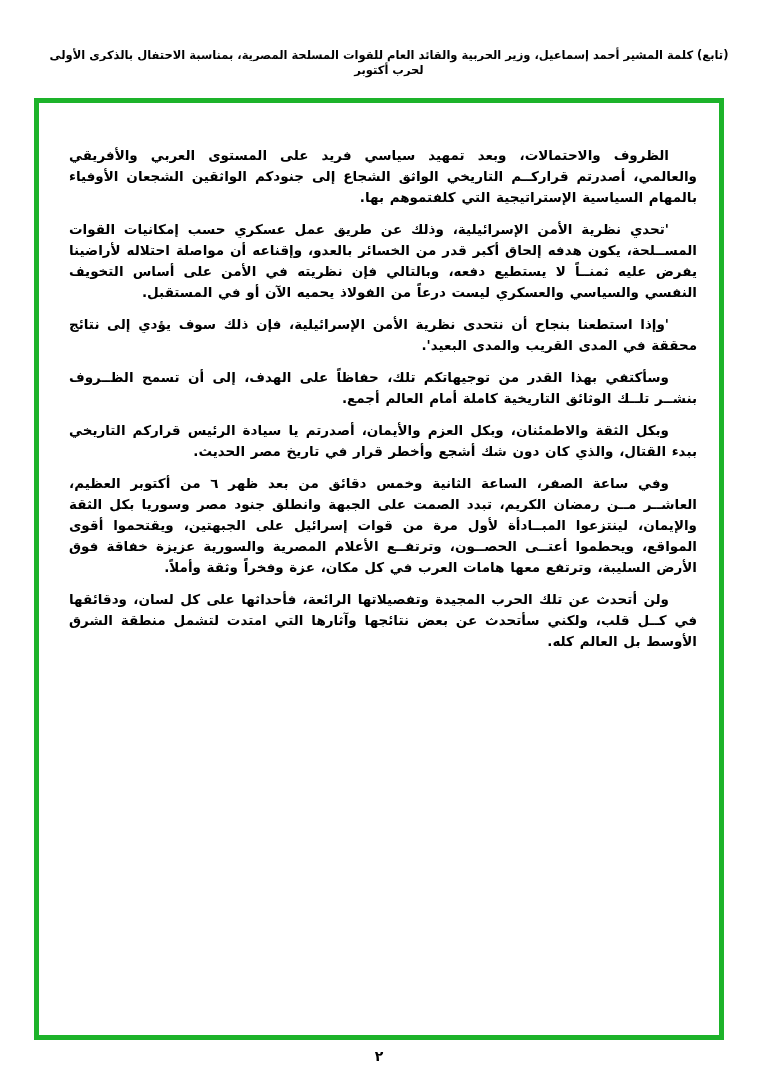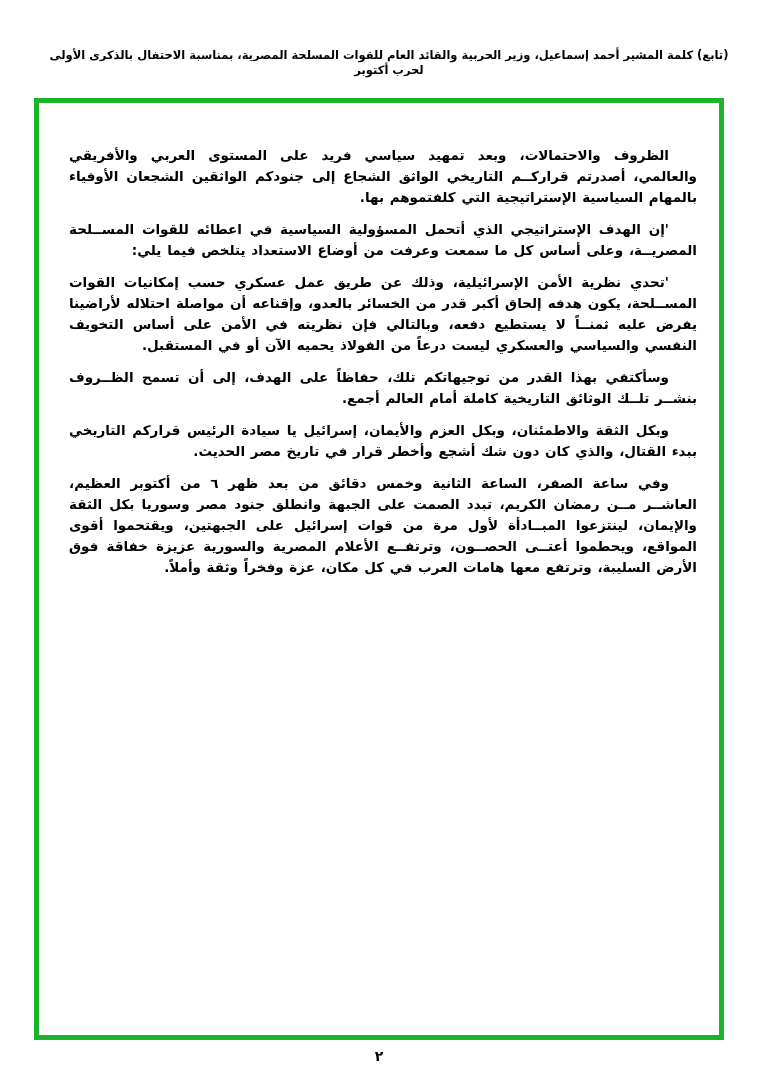--- a/index.html
+++ b/index.html
@@ -60,23 +60,24 @@
 </head>
 <body>
 
 <div class="page">
 
   <div class="header-line">(تابع) كلمة المشير أحمد إسماعيل، وزير الحربية والقائد العام للقوات المسلحة المصرية، بمناسبة الاحتفال بالذكرى الأولى لحرب أكتوبر</div>
 
   <div class="frame">
     <div class="content">
       <p class="para">الظروف والاحتمالات، وبعد تمهيد سياسي فريد على المستوى العربي والأفريقي والعالمي، أصدرتم قراركــم التاريخي الواثق الشجاع إلى جنودكم الواثقين الشجعان الأوفياء بالمهام السياسية الإستراتيجية التي كلفتموهم بها.</p>
-      <p class="para">'إن الهدف الإستراتيجي الذي أتحمل المسؤولية السياسية في اعطائه للقوات المســلحة المصريــة، وعلى أساس كل ما سمعت وعرفت من أوضاع الاستعداد يتلخص فيما يلي:</p>
       <p class="para">'تحدي نظرية الأمن الإسرائيلية، وذلك عن طريق عمل عسكري حسب إمكانيات القوات المســلحة، يكون هدفه إلحاق أكبر قدر من الخسائر بالعدو، وإقناعه أن مواصلة احتلاله لأراضينا يفرض عليه ثمنــاً لا يستطيع دفعه، وبالتالي فإن نظريته في الأمن على أساس التخويف النفسي والسياسي والعسكري ليست درعاً من الفولاذ يحميه الآن أو في المستقبل.</p>
+      <p class="para">'وإذا استطعنا بنجاح أن نتحدى نظرية الأمن الإسرائيلية، فإن ذلك سوف يؤدي إلى نتائج محققة في المدى القريب والمدى البعيد'.</p>
       <p class="para">وسأكتفي بهذا القدر من توجيهاتكم تلك، حفاظاً على الهدف، إلى أن تسمح الظــروف بنشــر تلــك الوثائق التاريخية كاملة أمام العالم أجمع.</p>
-      <p class="para">وبكل الثقة والاطمئنان، وبكل العزم والأيمان، إسرائيل يا سيادة الرئيس قراركم التاريخي ببدء القتال، والذي كان دون شك أشجع وأخطر قرار في تاريخ مصر الحديث.</p>
+      <p class="para">وبكل الثقة والاطمئنان، وبكل العزم والأيمان، أصدرتم يا سيادة الرئيس قراركم التاريخي ببدء القتال، والذي كان دون شك أشجع وأخطر قرار في تاريخ مصر الحديث.</p>
       <p class="para">وفي ساعة الصفر، الساعة الثانية وخمس دقائق من بعد ظهر ٦ من أكتوبر العظيم، العاشــر مــن رمضان الكريم، تبدد الصمت على الجبهة وانطلق جنود مصر وسوريا بكل الثقة والإيمان، لينتزعوا المبــادأة لأول مرة من قوات إسرائيل على الجبهتين، ويقتحموا أقوى المواقع، ويحطموا أعتــى الحصــون، وترتفــع الأعلام المصرية والسورية عزيزة خفاقة فوق الأرض السليبة، وترتفع معها هامات العرب في كل مكان، عزة وفخراً وثقة وأملاً.</p>
+      <p class="para">ولن أتحدث عن تلك الحرب المجيدة وتفصيلاتها الرائعة، فأحداثها على كل لسان، ودقائقها في كــل قلب، ولكني سأتحدث عن بعض نتائجها وآثارها التي امتدت لتشمل منطقة الشرق الأوسط بل العالم كله.</p>
     </div>
   </div>
 
   <div class="page-number">٢</div>
 
 </div>
 
 </body></html>

